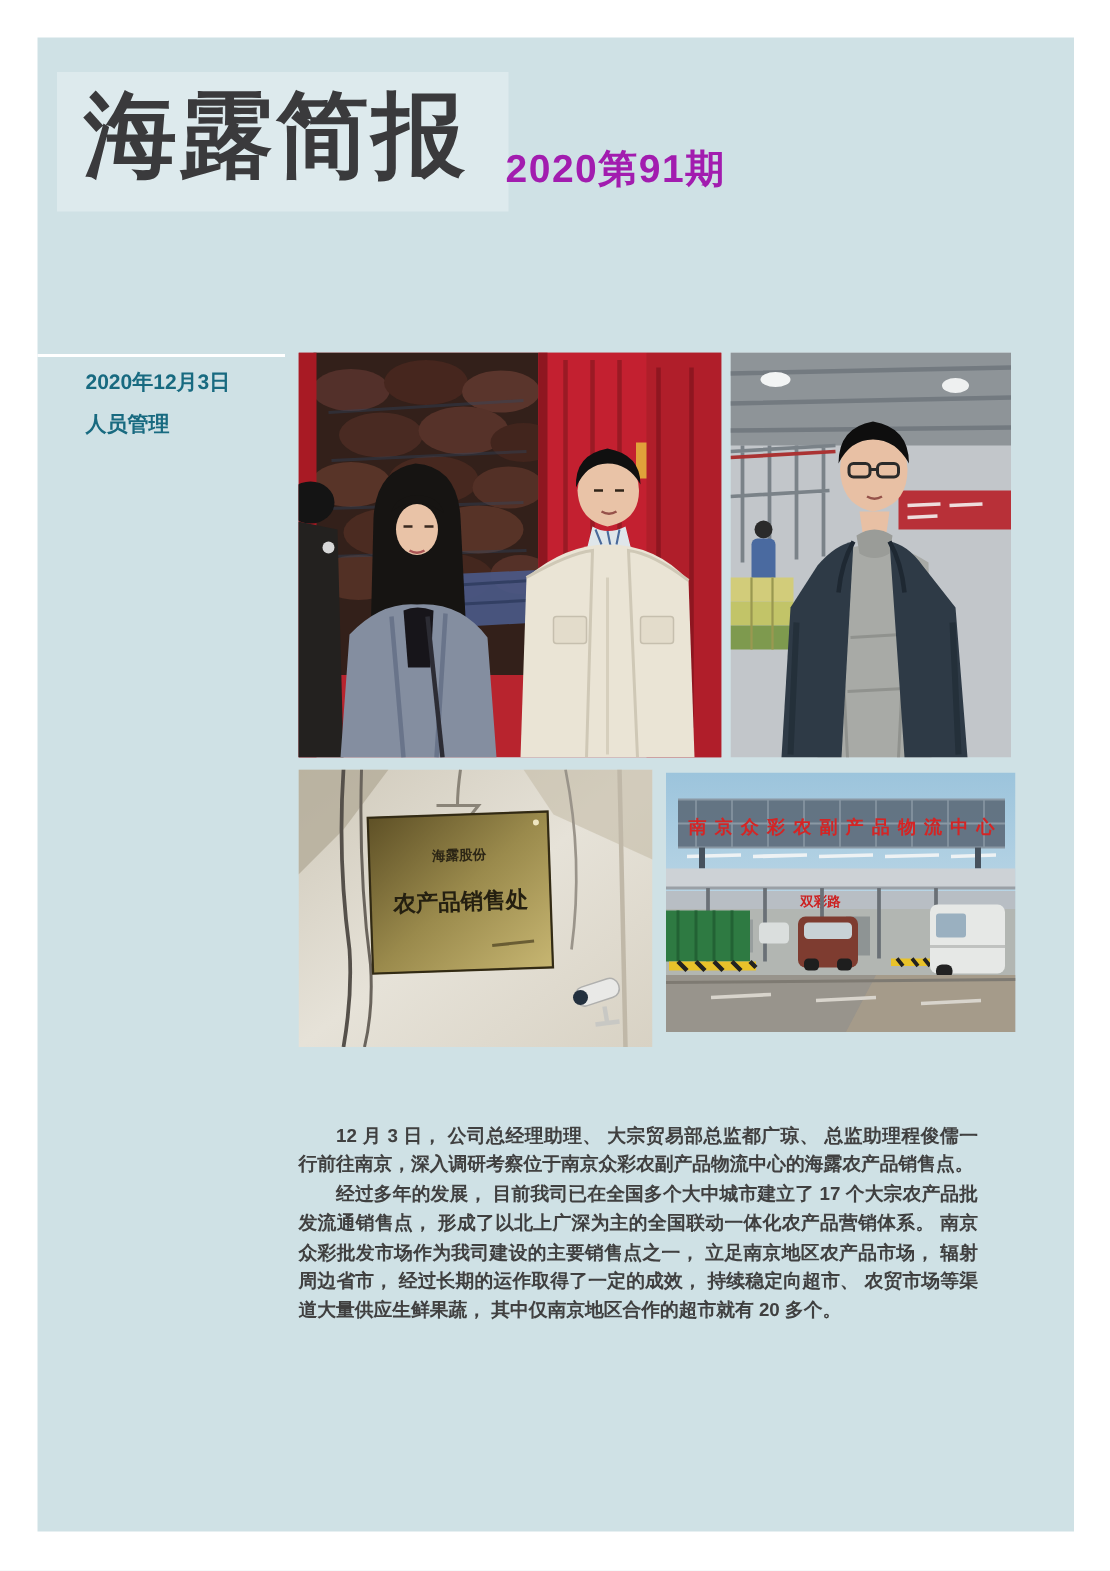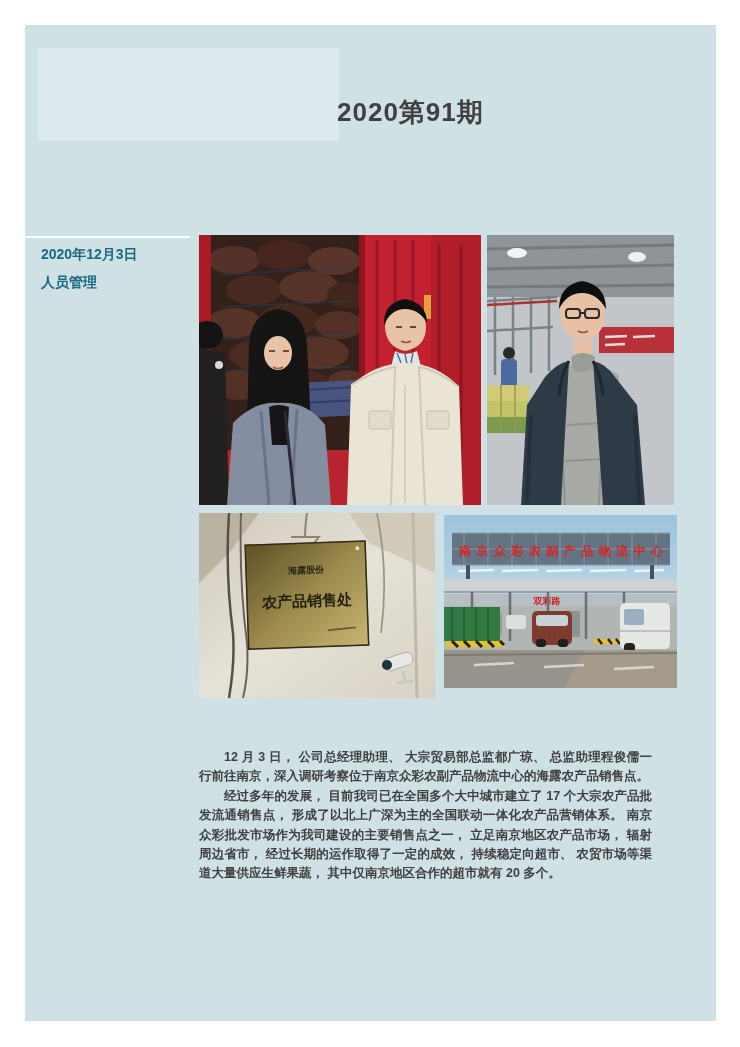--- a/index.html
+++ b/index.html
@@ -2,39 +2,40 @@
 <html><head>
 <meta charset="utf-8">
 <style>
   html,body{margin:0;padding:0;background:#ffffff;}
   .page{position:relative;width:740px;height:1047px;background:#ffffff;overflow:hidden;
         font-family:"Liberation Sans","DejaVu Sans",sans-serif;}
   .panel{position:absolute;left:25px;top:25px;width:691px;height:996px;background:#cfe1e5;}
   .masthead-glow{position:absolute;left:13px;top:23px;width:301px;height:93px;background:rgba(255,255,255,0.30);}
   .title{position:absolute;left:31px;top:33px;font-size:62px;line-height:66px;font-weight:900;
          color:#3a3a3c;letter-spacing:2px;margin:0;}
-  .issue{position:absolute;left:312px;top:70px;font-size:26px;font-weight:800;color:#404040;letter-spacing:1px;}
+  .issue{position:absolute;left:312px;top:70px;font-size:26px;font-weight:800;color:#a21caf;letter-spacing:1px;}
   .rule{position:absolute;left:0;top:211px;width:165px;height:2px;background:#ffffff;}
-  .meta{position:absolute;left:16px;top:222px;color:#186a80;font-weight:700;font-size:14px;line-height:15px;}
+  .meta{position:absolute;left:32px;top:222px;color:#186a80;font-weight:700;font-size:14px;line-height:15px;}
   .meta .dept{margin-top:13px;}
   figure{margin:0;position:absolute;border-radius:13px;}
   figure svg{display:block;}
   .headline{position:absolute;left:175px;top:688px;margin:0;font-size:22px;font-weight:800;
             color:#1f7d99;letter-spacing:1px;white-space:nowrap;}
   .body-text{position:absolute;left:174px;top:723px;width:453px;color:#404040;font-size:12.5px;
              line-height:19.4px;font-weight:700;text-align:justify;}
   .body-text p{margin:0;text-indent:2em;}
 </style>
 </head>
 <body>
 
 <div class="page">
   <div class="panel">
 
     <div class="masthead-glow"></div>
+    <h1 class="title">海露简报</h1>
     <span class="issue">2020第91期</span>
 
     <div class="rule"></div>
 
     <div class="meta">
       <div class="date">2020年12月3日</div>
       <div class="dept">人员管理</div>
     </div>
 
     <figure style="left:174px;top:210px;">

